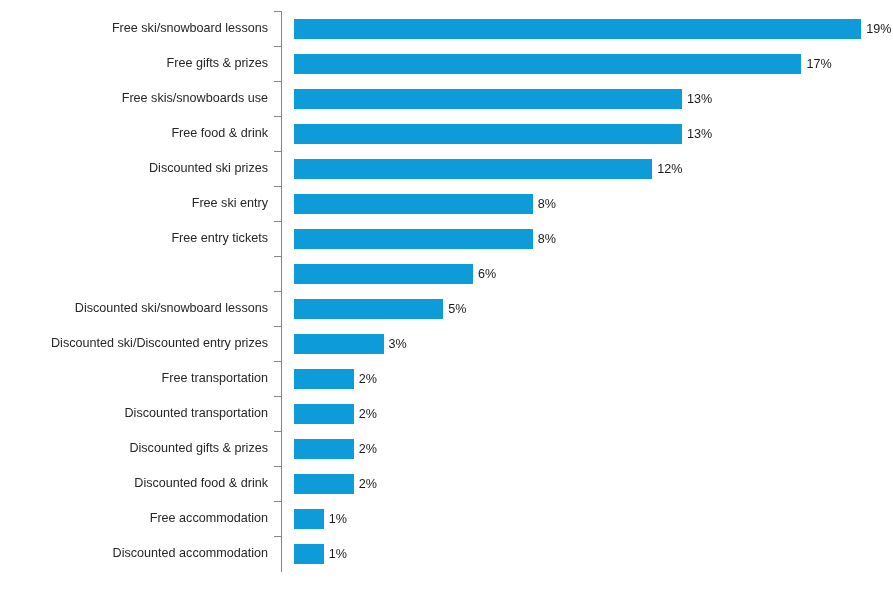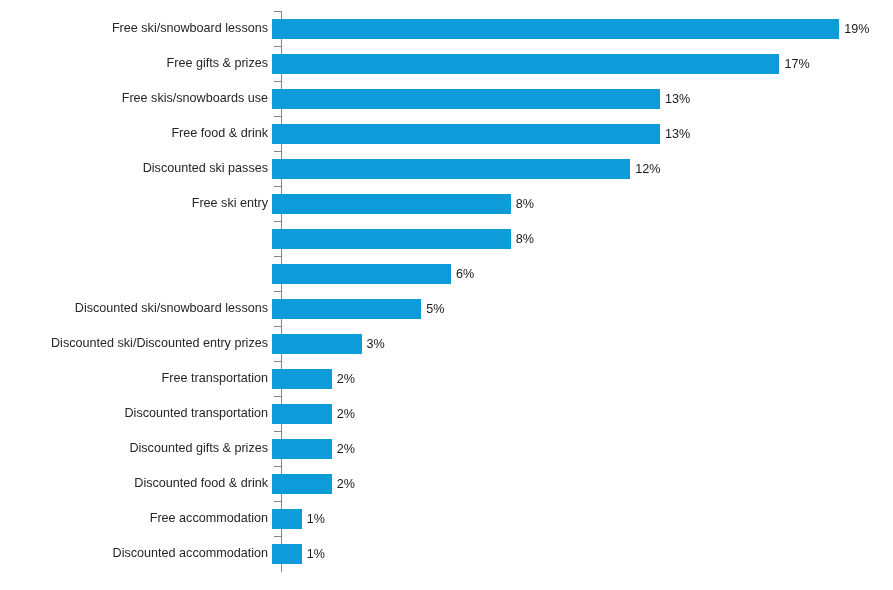--- a/index.html
+++ b/index.html
@@ -53,21 +53,21 @@
     position: absolute;
     left: 274px;
     width: 7px;
     height: 1px;
     background: #868686;
     top: 0;
   }
 
   .bar-wrap {
     position: absolute;
-    left: 272px;
+    left: 294px;
     top: 8px;
     height: 20px;
     display: flex;
     align-items: center;
   }
 
   .bar {
     height: 20px;
     background: #0D9CD9;
     display: block;
@@ -126,36 +126,37 @@
       <div class="row">
         <div class="tick"></div>
         <div class="cat-label">Free food &amp; drink</div>
         <div class="bar-wrap">
           <div class="bar" style="width: 388.05px; background: rgb(13, 156, 217);"></div>
           <div class="bar-value">13%</div>
         </div>
       </div>
       <div class="row">
         <div class="tick"></div>
-        <div class="cat-label">Discounted ski passes</div>
+        <div class="cat-label">Discounted ski prizes</div>
         <div class="bar-wrap">
           <div class="bar" style="width: 358.2px; background: rgb(13, 156, 217);"></div>
           <div class="bar-value">12%</div>
         </div>
       </div>
       <div class="row">
         <div class="tick"></div>
         <div class="cat-label">Free ski entry</div>
         <div class="bar-wrap">
           <div class="bar" style="width: 238.8px; background: rgb(13, 156, 217);"></div>
           <div class="bar-value">8%</div>
         </div>
       </div>
       <div class="row">
         <div class="tick"></div>
+        <div class="cat-label">Free entry tickets</div>
         <div class="bar-wrap">
           <div class="bar" style="width: 238.8px; background: rgb(13, 156, 217);"></div>
           <div class="bar-value">8%</div>
         </div>
       </div>
       <div class="row">
         <div class="tick"></div>
         <div class="bar-wrap">
           <div class="bar" style="width: 179.1px; background: rgb(13, 156, 217);"></div>
           <div class="bar-value">6%</div>

